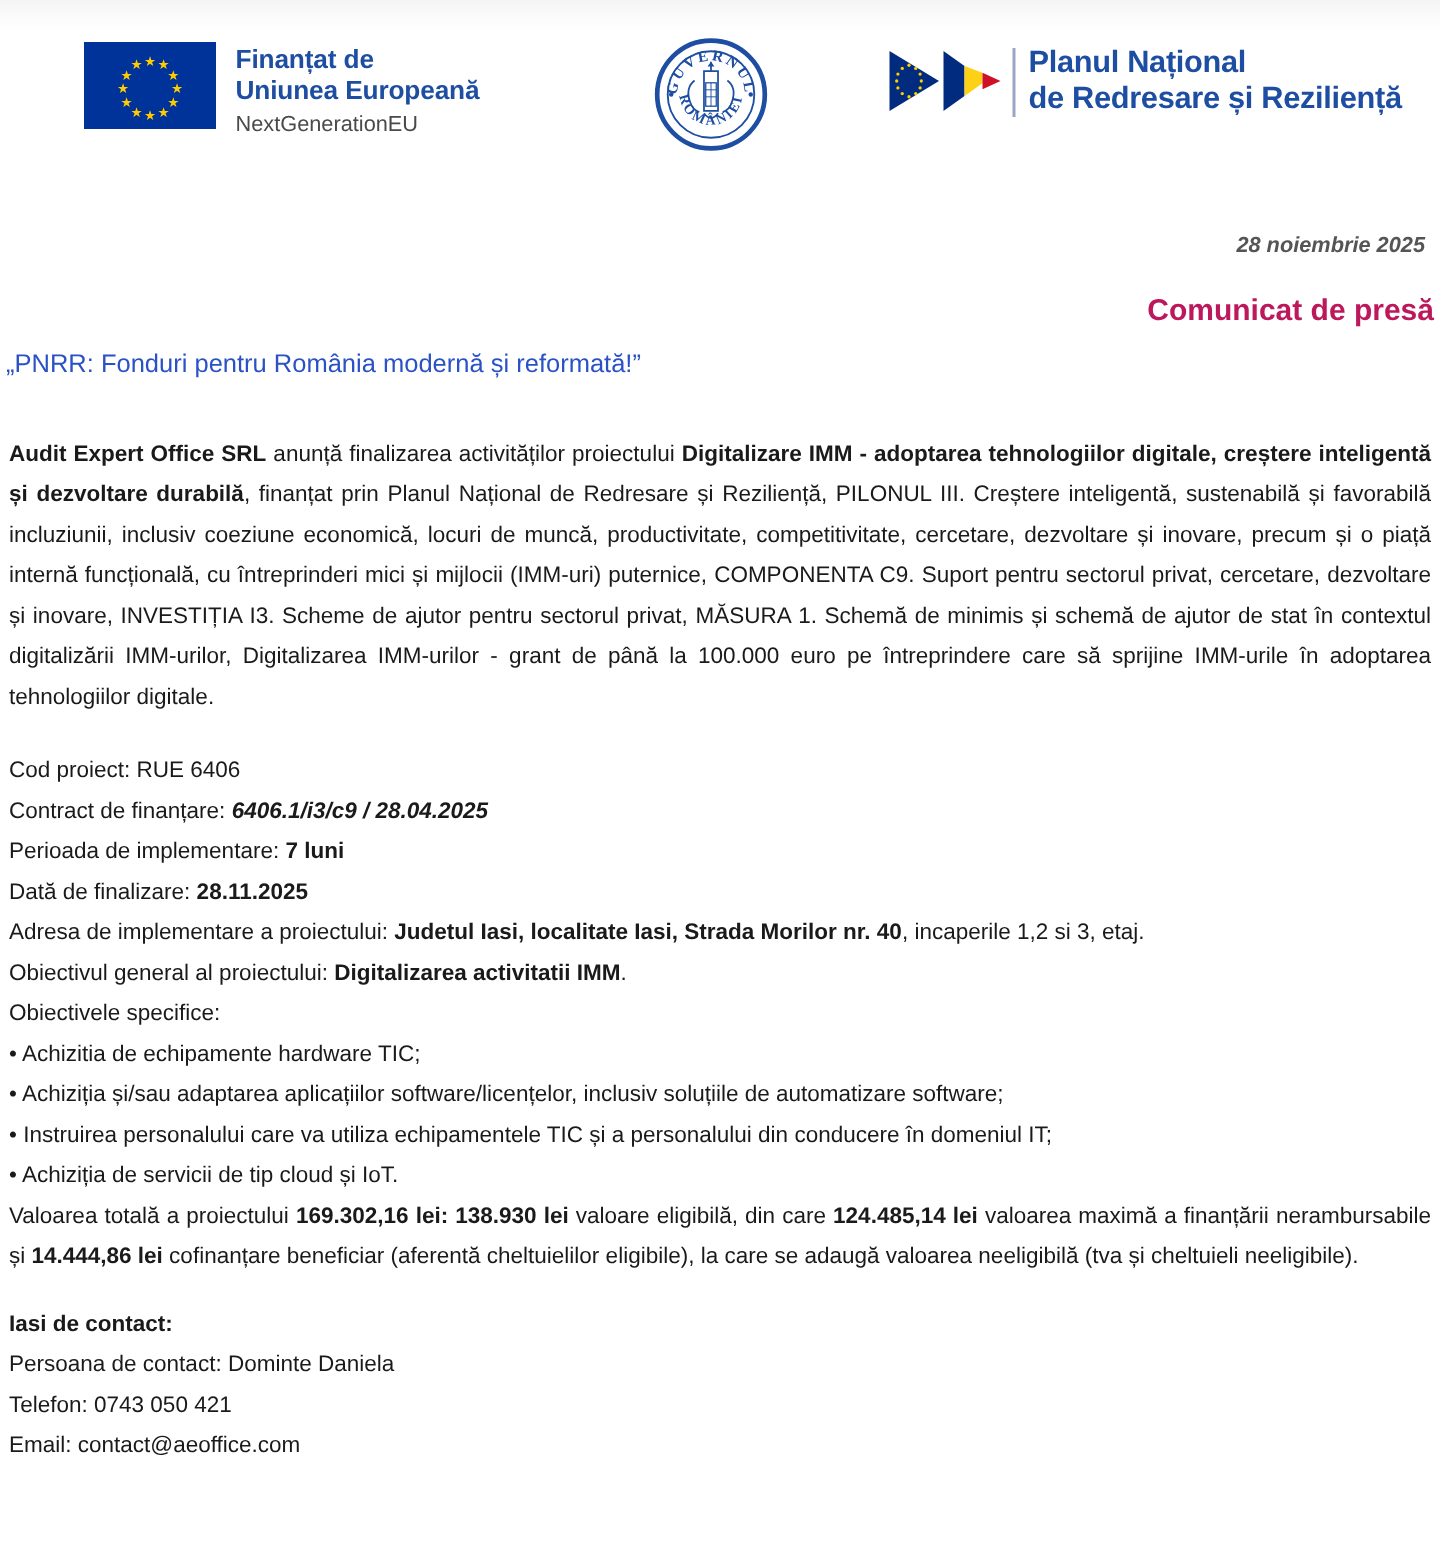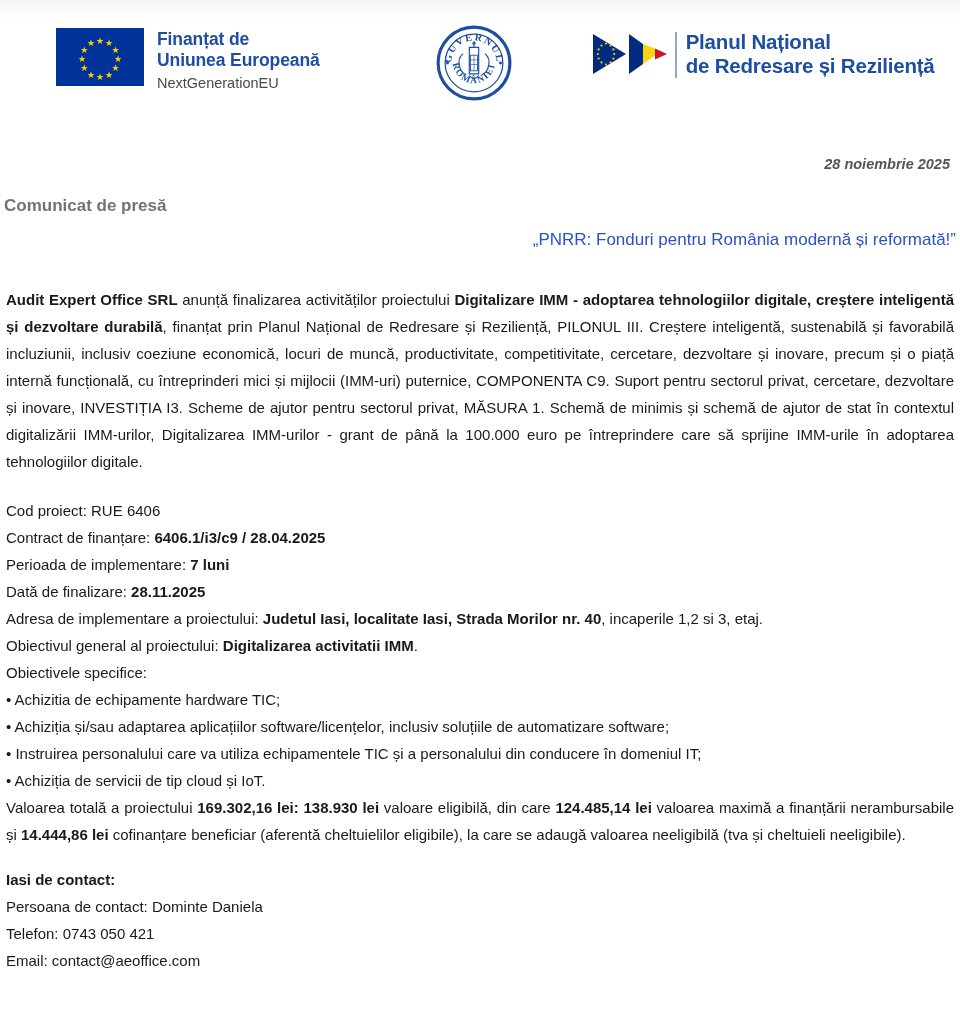--- a/index.html
+++ b/index.html
@@ -104,28 +104,28 @@
     text-align: right;
     font-style: italic;
     font-weight: bold;
     font-size: 14.5px;
     color: #555555;
     margin: 40px 6px 0 0;
   }
 
   
   .title {
+    text-align: right;
+    color: #be185d;
+    font-weight: bold;
+    font-size: 20px;
+    margin-top: 24px;
+  }
+  .subtitle {
     text-align: left;
-    color: #737373;
-    font-weight: bold;
-    font-size: 17px;
-    margin-top: 24px;
-  }
-  .subtitle {
-    text-align: right;
     color: #2a52c4;
     font-size: 17px;
     margin-top: 14px;
   }
 
   
   .content {
     margin-top: 36px;
     padding: 0 2px;
   }
@@ -139,21 +139,21 @@
     font-size: 15px;
     line-height: 27px;
     margin: 0;
   }
   .bullet {
     font-size: 15px;
     line-height: 27px;
     margin: 0;
   }
   .b { font-weight: bold; }
-  .bi { font-weight: bold; }
+  .bi { font-weight: bold; font-style: italic; }
   .contact-head {
     font-weight: bold;
     font-size: 15px;
     line-height: 27px;
     margin: 18px 0 0 0;
   }
   .block-gap { height: 8px; }
 </style>
 </head>
 <body>

